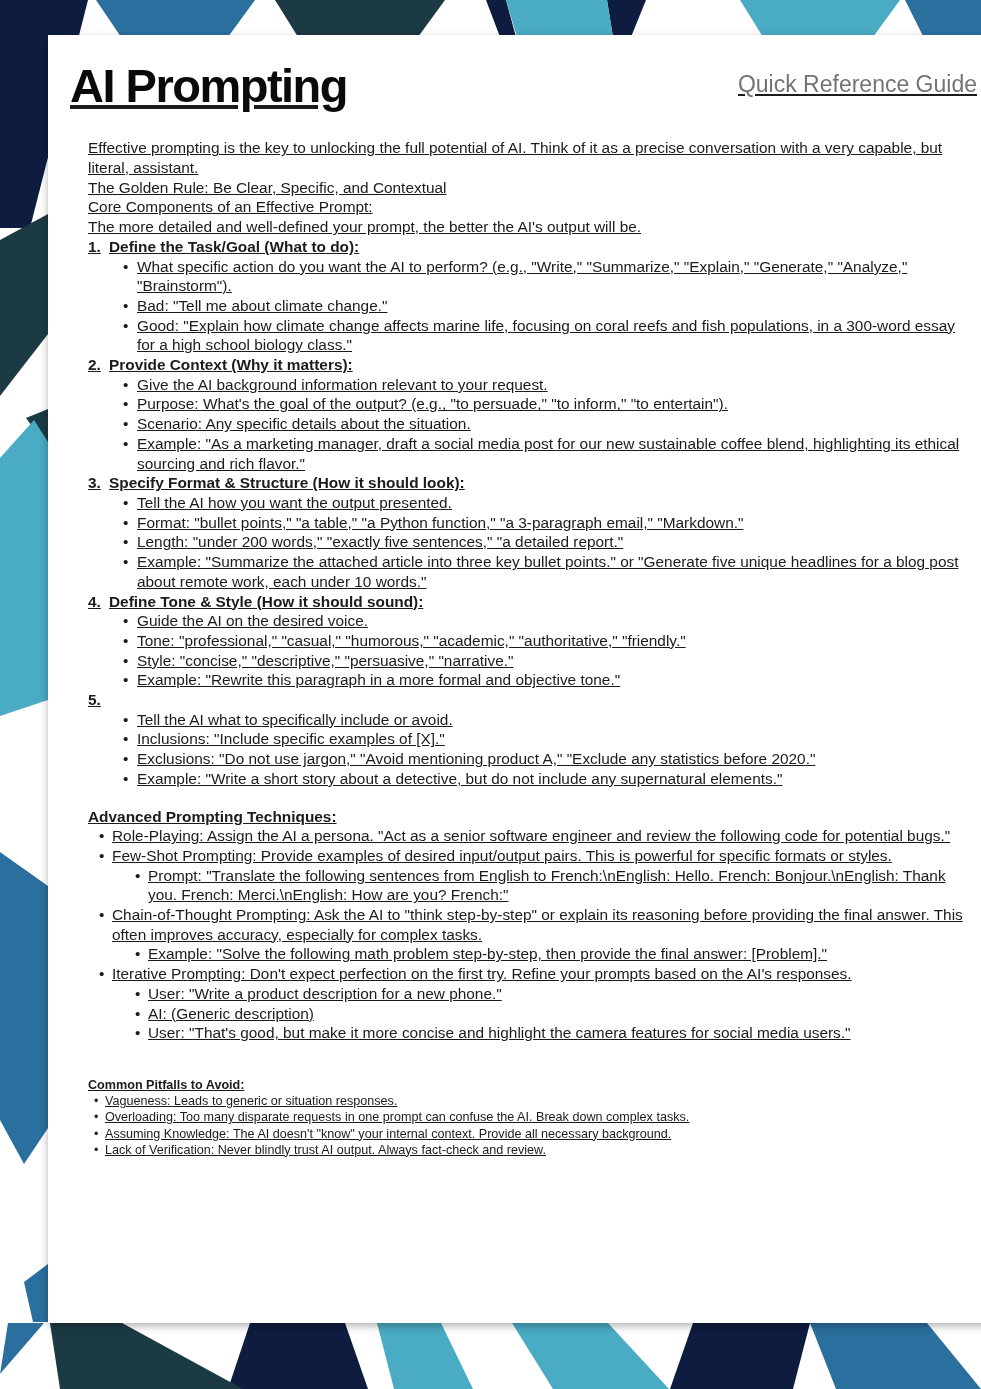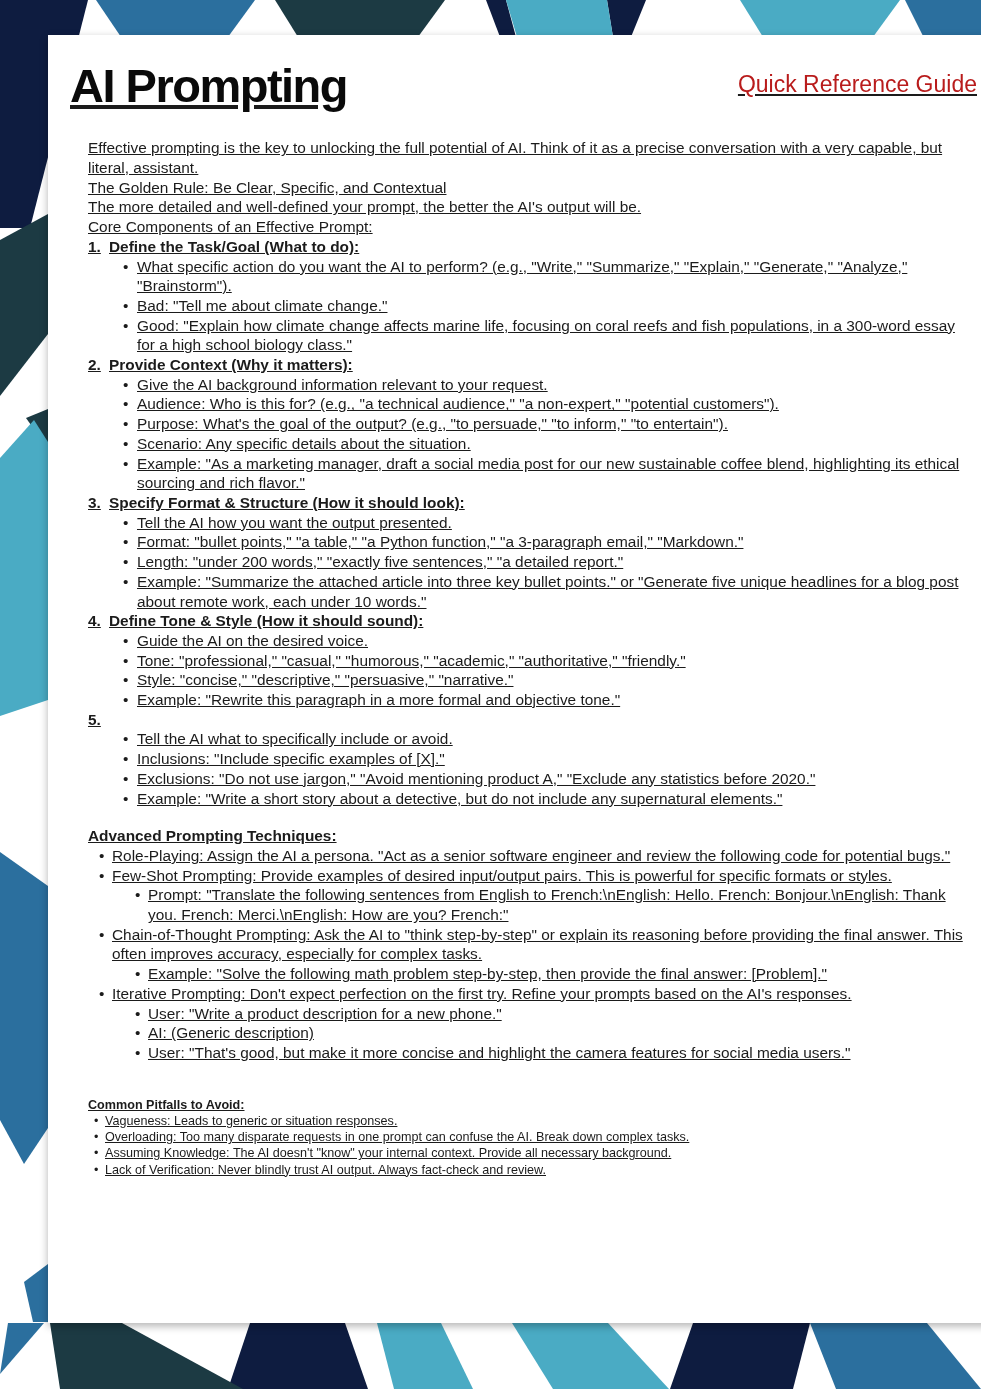--- a/index.html
+++ b/index.html
@@ -24,21 +24,21 @@
     text-decoration:underline;
   }
   .card-header {
     display:flex; justify-content:space-between; align-items:flex-start;
     padding:6px 20px 0 22px;
   }
   .title {
     font-size:47px; font-weight:bold; letter-spacing:-1.5px; color:#0a0a0a;
     margin:0; line-height:1.05;
   }
-  .subtitle { font-size:23px; color:#b91c1c; margin-top:10px; }
+  .subtitle { font-size:23px; color:#737373; margin-top:10px; }
 
   .content {
     padding:28px 30px 0 40px;
     font-size:15.4px; line-height:19.7px;
   }
   .content p { margin:0; }
   ul { list-style:none; margin:0; padding:0; }
   li { position:relative; }
   li::before { content:"\2022"; position:absolute; left:-13px; }
 
@@ -97,22 +97,22 @@
 
 <div class="card">
   <div class="card-header">
     <h1 class="title">AI Prompting</h1>
     <div class="subtitle">Quick Reference Guide</div>
   </div>
 
   <div class="content">
     <p>Effective prompting is the key to unlocking the full potential of AI. Think of it as a precise conversation with a very capable, but literal, assistant.</p>
     <p>The Golden Rule: Be Clear, Specific, and Contextual</p>
+    <p>Core Components of an Effective Prompt:</p>
     <p>The more detailed and well-defined your prompt, the better the AI's output will be.</p>
-    <p>Core Components of an Effective Prompt:</p>
 
       <div class="section">
         <div class="sec-head">
           <span class="sec-num">1.</span>
           <span>Define the Task/Goal (What to do):</span>
         </div>
         <ul class="l-core">
 
             <li>What specific action do you want the AI to perform? (e.g., "Write," "Summarize," "Explain," "Generate," "Analyze," "Brainstorm").</li>
 
@@ -125,21 +125,20 @@
 
       <div class="section">
         <div class="sec-head">
           <span class="sec-num">2.</span>
           <span>Provide Context (Why it matters):</span>
         </div>
         <ul class="l-core">
 
             <li>Give the AI background information relevant to your request.</li>
 
-            <li>Audience: Who is this for? (e.g., "a technical audience," "a non-expert," "potential customers").</li>
 
             <li>Purpose: What's the goal of the output? (e.g., "to persuade," "to inform," "to entertain").</li>
 
             <li>Scenario: Any specific details about the situation.</li>
 
             <li>Example: "As a marketing manager, draft a social media post for our new sustainable coffee blend, highlighting its ethical sourcing and rich flavor."</li>
 
         </ul>
       </div>
 

